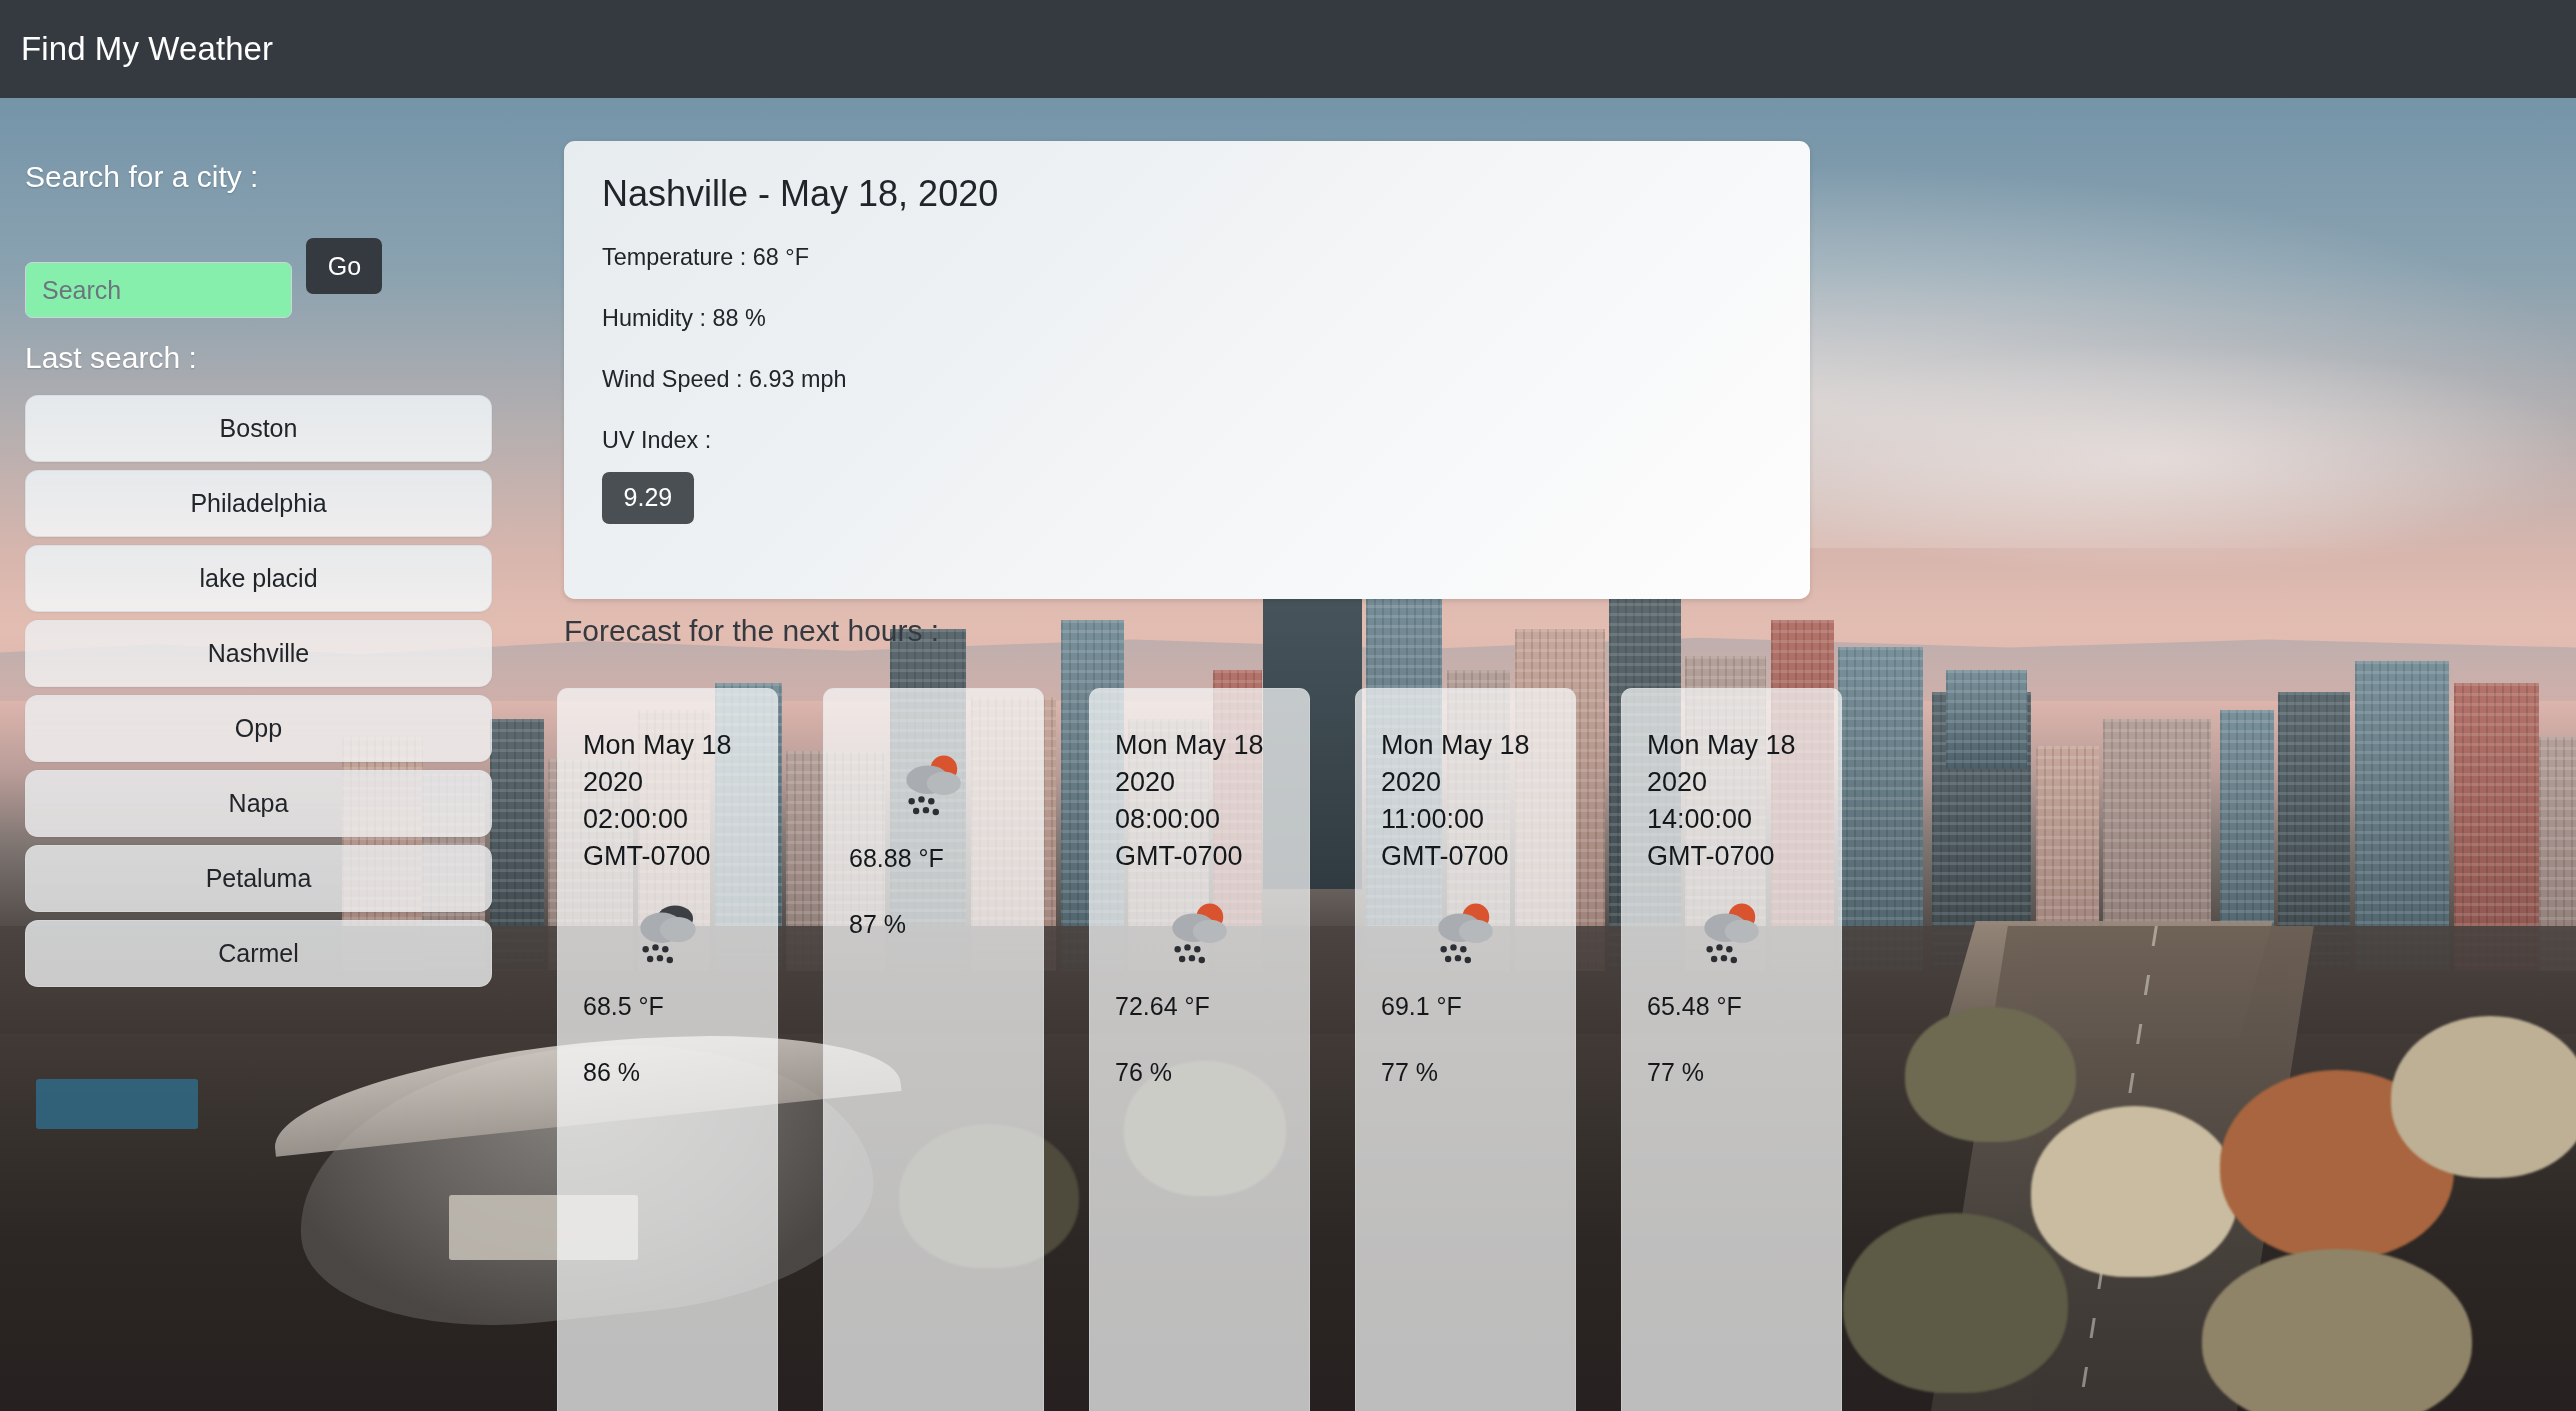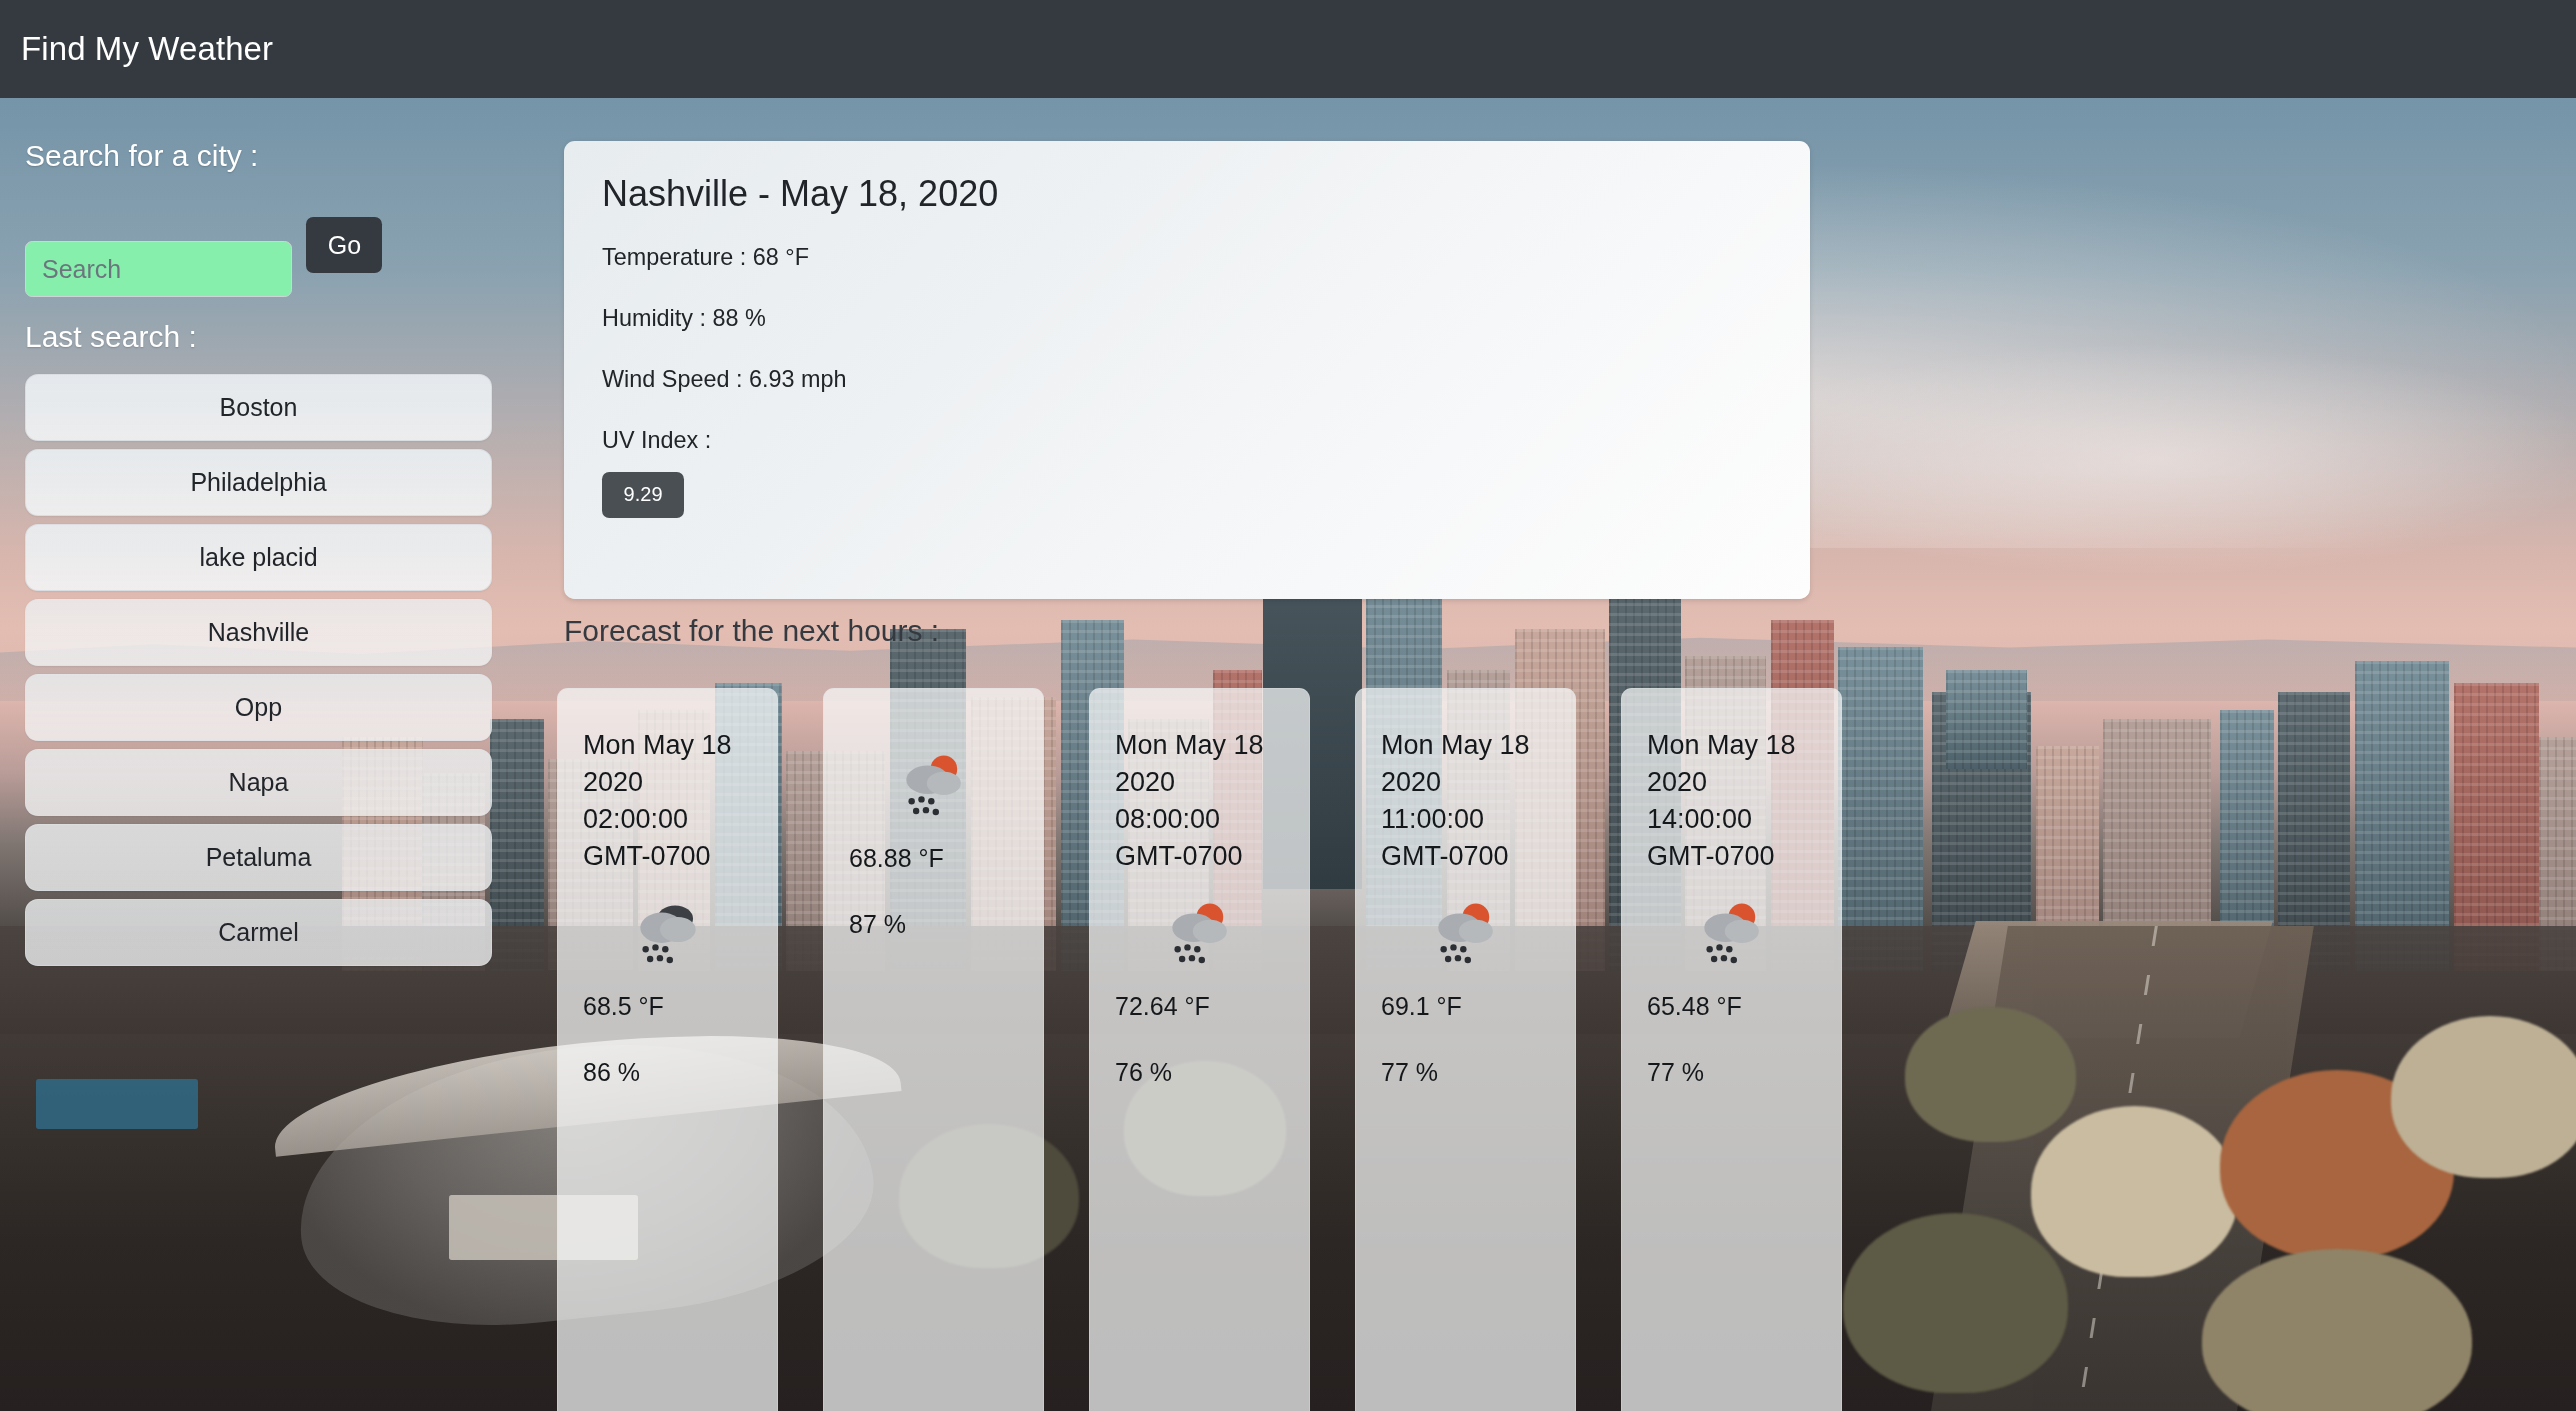--- a/index.html
+++ b/index.html
@@ -138,21 +138,21 @@
   .nav-title {
     color: #ffffff;
     font-size: 33px;
     font-weight: 400;
     letter-spacing: 0.1px;
   }
 
   
   .left-panel {
     position: absolute; left: 0; top: 98px; width: 557px; bottom: 0;
-    padding: 41px 0 0 25px;
+    padding: 62px 0 0 25px;
   }
   .panel-label {
     color: #ffffff;
     font-size: 30px;
     font-weight: 400;
     margin-bottom: 20px;
     text-shadow: 0 0.9px 1.8px rgba(0,0,0,.18);
   }
   .search-row { display: flex; align-items: center; gap: 14.4px; }
   .search-input {
@@ -211,21 +211,21 @@
     margin-bottom: 29px;
   }
   .wc-line {
     font-size: 23.4px; color: #212529; font-weight: 400;
     margin-bottom: 34px;
   }
   .uv-badge {
     display: inline-block;
     background: #4a4f54;
     color: #ffffff;
-    font-size: 20px;
+    font-size: 25px;
     border-radius: 7.2px;
     padding: 11.7px 21.6px;
     margin-top: 1.8px;
   }
 
   
   .forecast-heading {
     position: absolute;
     left: 564px; top: 614px;
     font-size: 30px; color: #343a40; font-weight: 400;

